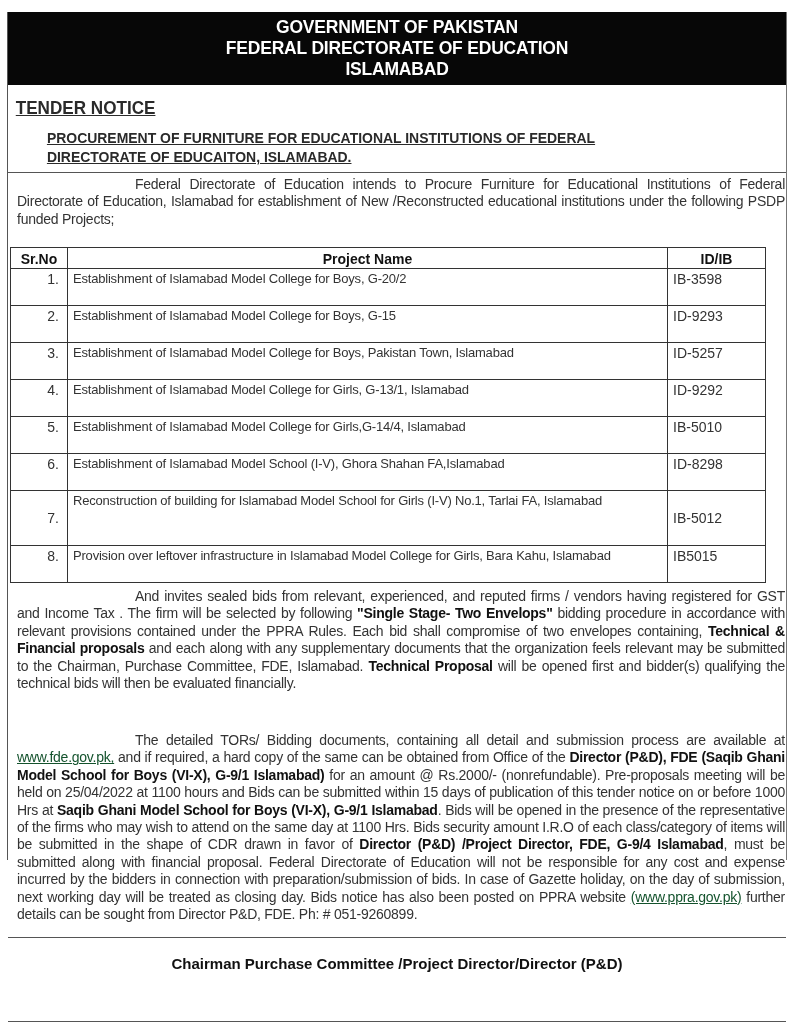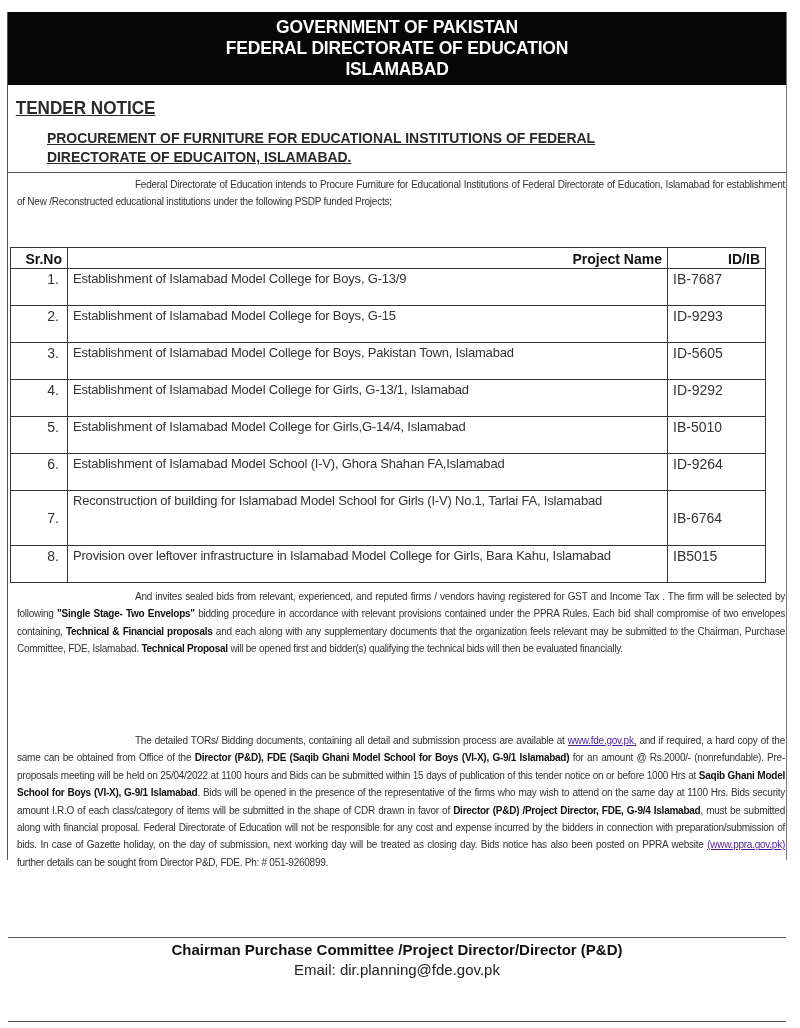--- a/index.html
+++ b/index.html
@@ -28,49 +28,49 @@
   .tender-title {
     margin-top: 12px; font-weight: bold; font-size: 19px; text-decoration: underline;
     display: inline-block; transform: scaleX(0.9);
   }
   .proc-title {
     margin-top: 9px; font-weight: bold; font-size: 15.5px; line-height: 19px;
     text-decoration: underline; transform: scaleX(0.9);
   }
   .para {
     position: absolute; left: 9px; width: 768px;
-    font-size: 10px; line-height: 17.4px; text-align: justify; color: #333;
+    font-size: 14px; line-height: 17.4px; text-align: justify; color: #333;
     letter-spacing: -0.25px;
   }
   .para b { color: #111; }
   .indent { display: inline-block; width: 118px; }
-  a.link { color: #4c1d95; text-decoration: underline; }
+  a.link { color: #14532d; text-decoration: underline; }
   table.projects {
     position: absolute; left: 2px; top: 235px; width: 756px;
     border-collapse: collapse; font-size: 13px; color: #333;
   }
   table.projects th, table.projects td {
     border: 1.5px solid #333; vertical-align: top; padding: 2px 5px;
   }
   table.projects th {
-    font-weight: bold; text-align: right; font-size: 14px; color: #111; height: 17px;
+    font-weight: bold; text-align: center; font-size: 14px; color: #111; height: 17px;
     padding-top: 3px; padding-bottom: 0;
   }
   table.projects td.sr { width: 43px; text-align: right; padding-right: 8px; font-size: 14px; }
   table.projects td.name { letter-spacing: -0.2px; }
   table.projects td.id { width: 87px; font-size: 14px; }
   table.projects tr.row td { height: 32px; }
   table.projects tr.row-tall td { height: 50px; }
   table.projects tr.row-tall td.sr, table.projects tr.row-tall td.id { vertical-align: middle; }
   .sig-block {
     position: absolute; left: 0; top: 925px; width: 778px; height: 83px;
     border-top: 1px solid #555; border-bottom: 1px solid #555;
     text-align: center; font-size: 15px; line-height: 20px; color: #222;
   }
-  .sig-block .sig-title { font-weight: bold; margin-top: 2px; color: #111; }
+  .sig-block .sig-title { font-weight: bold; margin-top: 16px; color: #111; }
 </style>
 </head>
 <body>
 
 <div class="page">
 
   <div class="header">
     <div class="line">GOVERNMENT OF PAKISTAN</div>
     <div class="line">FEDERAL DIRECTORATE OF EDUCATION</div>
     <div class="line">ISLAMABAD</div>
@@ -92,70 +92,66 @@
     <thead>
       <tr>
         <th>Sr.No</th>
         <th>Project Name</th>
         <th>ID/IB</th>
       </tr>
     </thead>
     <tbody>
       <tr class="row">
         <td class="sr">1.</td>
-        <td class="name">Establishment of Islamabad Model College for Boys, G-13/9</td>
-        <td class="id">IB-7687</td>
+        <td class="name">Establishment of Islamabad Model College for Boys, G-20/2</td>
+        <td class="id">IB-3598</td>
       </tr>
       <tr class="row">
         <td class="sr">2.</td>
         <td class="name">Establishment of Islamabad Model College for Boys, G-15</td>
         <td class="id">ID-9293</td>
       </tr>
       <tr class="row">
         <td class="sr">3.</td>
         <td class="name">Establishment of Islamabad Model College for Boys, Pakistan Town, Islamabad</td>
-        <td class="id">ID-5605</td>
+        <td class="id">ID-5257</td>
       </tr>
       <tr class="row">
         <td class="sr">4.</td>
         <td class="name">Establishment of Islamabad Model College for Girls, G-13/1, Islamabad</td>
         <td class="id">ID-9292</td>
       </tr>
       <tr class="row">
         <td class="sr">5.</td>
         <td class="name">Establishment of Islamabad Model College for Girls,G-14/4, Islamabad</td>
         <td class="id">IB-5010</td>
       </tr>
       <tr class="row">
         <td class="sr">6.</td>
         <td class="name">Establishment of Islamabad Model School (I-V), Ghora Shahan  FA,Islamabad</td>
-        <td class="id">ID-9264</td>
+        <td class="id">ID-8298</td>
       </tr>
       <tr class="row-tall">
         <td class="sr">7.</td>
         <td class="name">Reconstruction of building for Islamabad Model School for Girls    (I-V)  No.1, Tarlai FA, Islamabad</td>
-        <td class="id">IB-6764</td>
+        <td class="id">IB-5012</td>
       </tr>
       <tr class="row">
         <td class="sr">8.</td>
         <td class="name">Provision over leftover infrastructure in Islamabad Model College for Girls, Bara Kahu, Islamabad</td>
         <td class="id">IB5015</td>
       </tr>
     </tbody>
   </table>
 
   <div class="para" style="top:576px;">
     <span class="indent"></span><span>And invites sealed bids from relevant, experienced, and reputed firms / vendors having registered for GST and Income Tax . The firm will be selected by following </span><b>"Single Stage- Two Envelops"</b><span> bidding procedure in accordance with relevant provisions contained under the PPRA Rules. Each bid shall compromise of two envelopes containing, </span><b>Technical &amp; Financial proposals</b><span> and each along with any supplementary documents that the organization feels relevant may be submitted to the Chairman, Purchase Committee, FDE, Islamabad. </span><b>Technical Proposal</b><span> will be opened first and bidder(s) qualifying the technical bids will then be evaluated financially.</span>
   </div>
 
   <div class="para" style="top:720px;">
     <span class="indent"></span><span>The detailed TORs/ Bidding documents, containing all detail and submission process are available at </span><a class="link">www.fde.gov.pk,</a><span> and if required, a hard copy of the same can be obtained from Office of the </span><b>Director (P&amp;D), FDE (Saqib Ghani Model School for Boys (VI-X), G-9/1 Islamabad)</b><span> for an amount @ Rs.2000/- (nonrefundable).  Pre-proposals meeting will be held on 25/04/2022 at 1100 hours and Bids can be submitted within 15 days of publication of this tender notice on or before 1000 Hrs at </span><b>Saqib Ghani Model School for Boys (VI-X), G-9/1 Islamabad</b><span>. Bids will be opened in the presence of the representative of the firms who may wish to attend on the same day at 1100 Hrs. Bids security amount I.R.O of each class/category of items will be submitted in the shape of CDR drawn in favor of </span><b>Director (P&amp;D) /Project Director, FDE, G-9/4 Islamabad</b><span>, must be submitted along with financial proposal.  Federal Directorate of Education will not be responsible for any cost and expense incurred by the bidders in connection with preparation/submission of bids.  In case of Gazette holiday, on the day of submission, next working day will be treated as closing day.  Bids notice has also been posted on PPRA website </span><a class="link">(www.ppra.gov.pk)</a><span> further details can be sought from Director P&amp;D, FDE. Ph: # 051-9260899.</span>
   </div>
 
   <div class="sig-block">
     <div class="sig-title">Chairman Purchase Committee /Project Director/Director (P&amp;D)</div>
-    <div>
-      <span>Email:</span>
-      <span>dir.planning@fde.gov.pk</span>
-    </div>
   </div>
 
 </div>
 
 </body></html>

